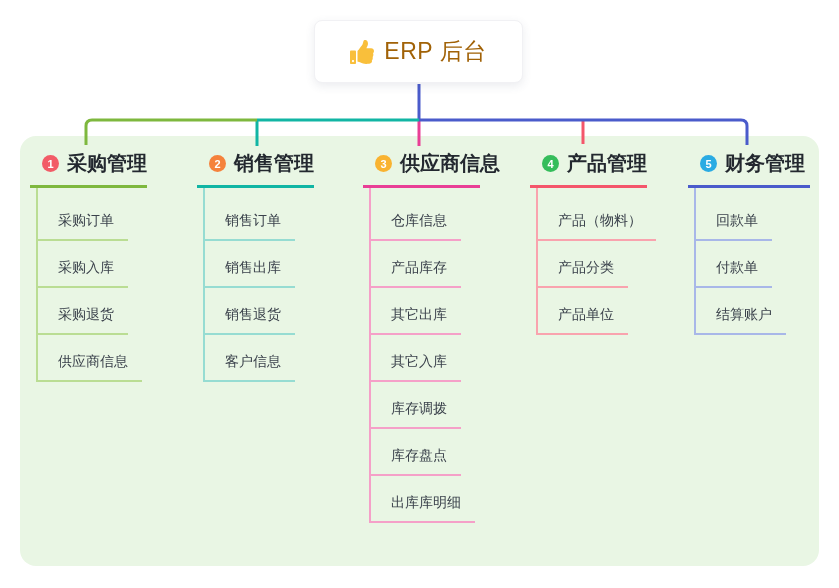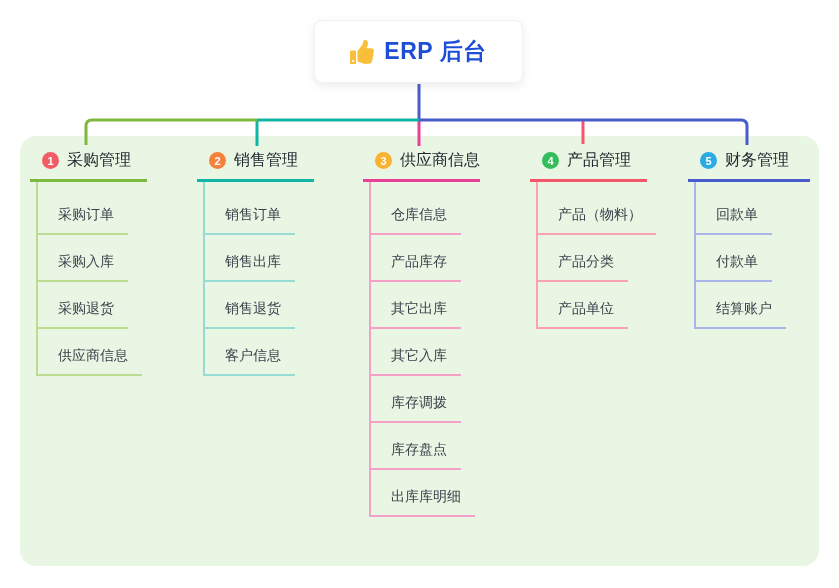--- a/index.html
+++ b/index.html
@@ -28,22 +28,22 @@
     background: #ffffff;
     border: 1px solid #f1f1f4;
     border-radius: 8px;
     box-shadow: 0 3px 10px rgba(60,70,100,0.10);
     display: flex; align-items: center; justify-content: center;
     gap: 10px;
     z-index: 3;
   }
   .root-title {
     font-size: 23px;
-    font-weight: 700;
-    color: #1d4ed8;
+    font-weight: 400;
+    color: #a16207;
     letter-spacing: 0.5px;
     white-space: nowrap;
   }
   .thumb-icon { width: 24px; height: 24px; flex: 0 0 auto; }
 
   
   svg.connectors {
     position: absolute; left: 0; top: 0;
     width: 839px; height: 588px;
     pointer-events: none;
@@ -60,22 +60,22 @@
   }
   .badge {
     width: 17px; height: 17px;
     border-radius: 50%;
     color: #ffffff;
     font-size: 11px; font-weight: bold;
     display: flex; align-items: center; justify-content: center;
     flex: 0 0 auto;
   }
   .branch-label {
-    font-size: 16px;
-    font-weight: 400;
+    font-size: 20px;
+    font-weight: 700;
     color: #23282f;
     white-space: nowrap;
   }
   .branch-items {
     margin-left: 6px;
     border-left: 2px solid;
     display: flex;
     flex-direction: column;
     align-items: flex-start;
   }

